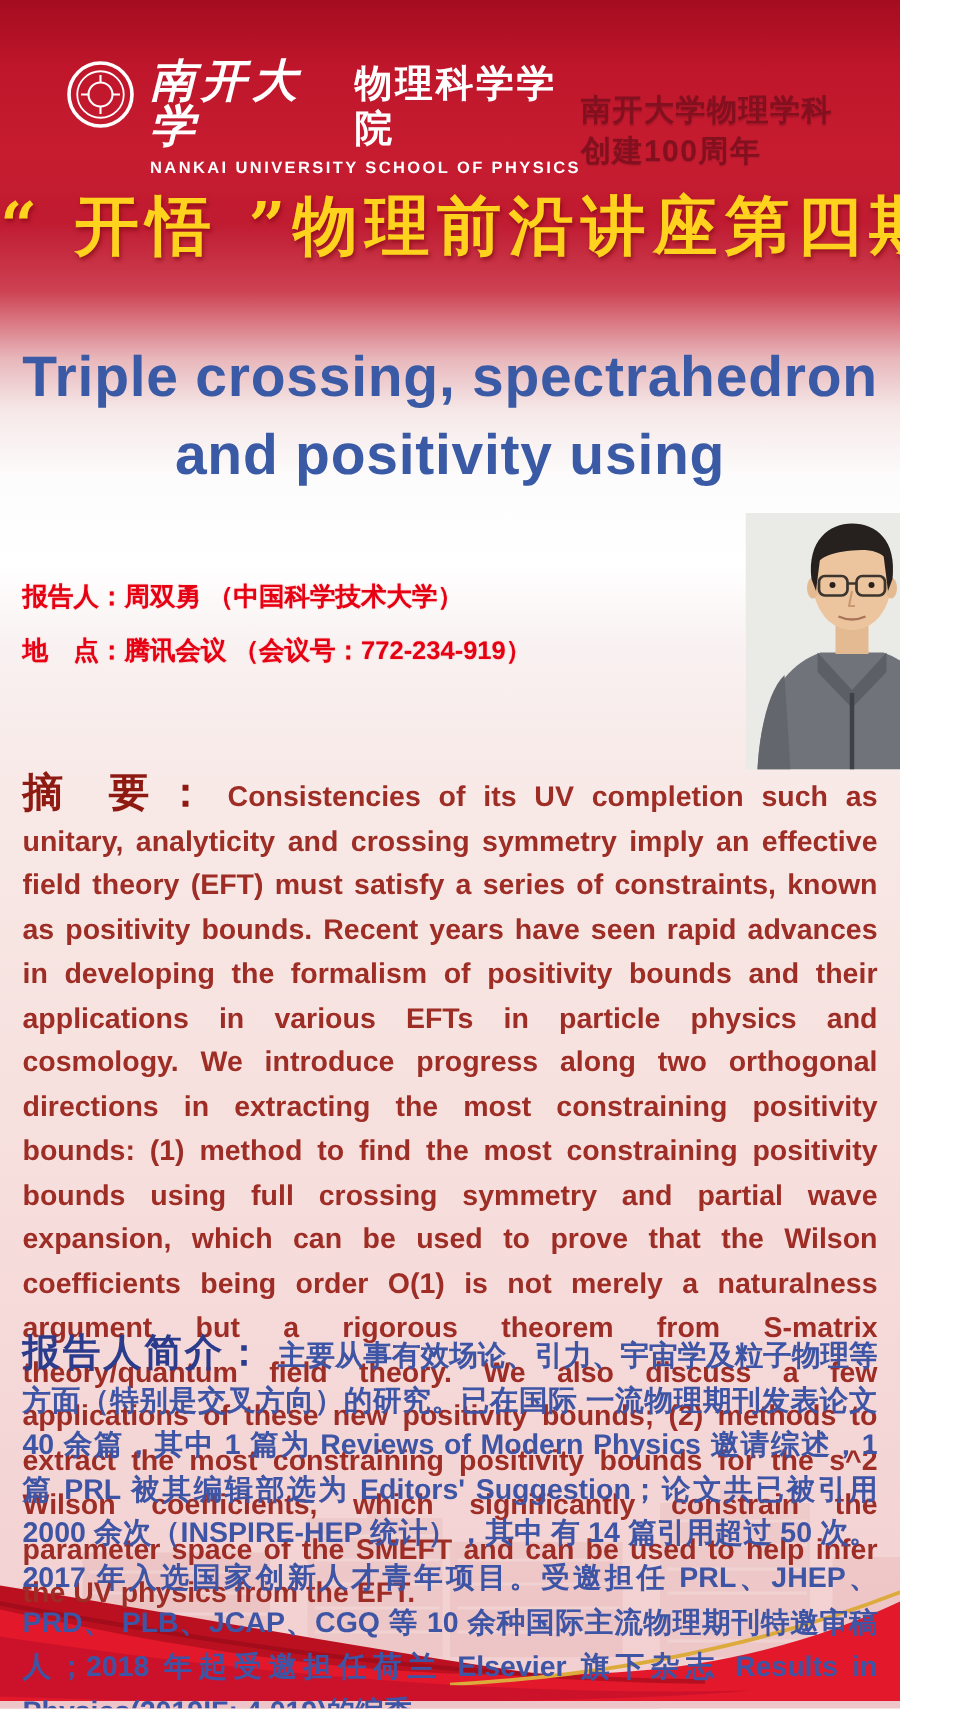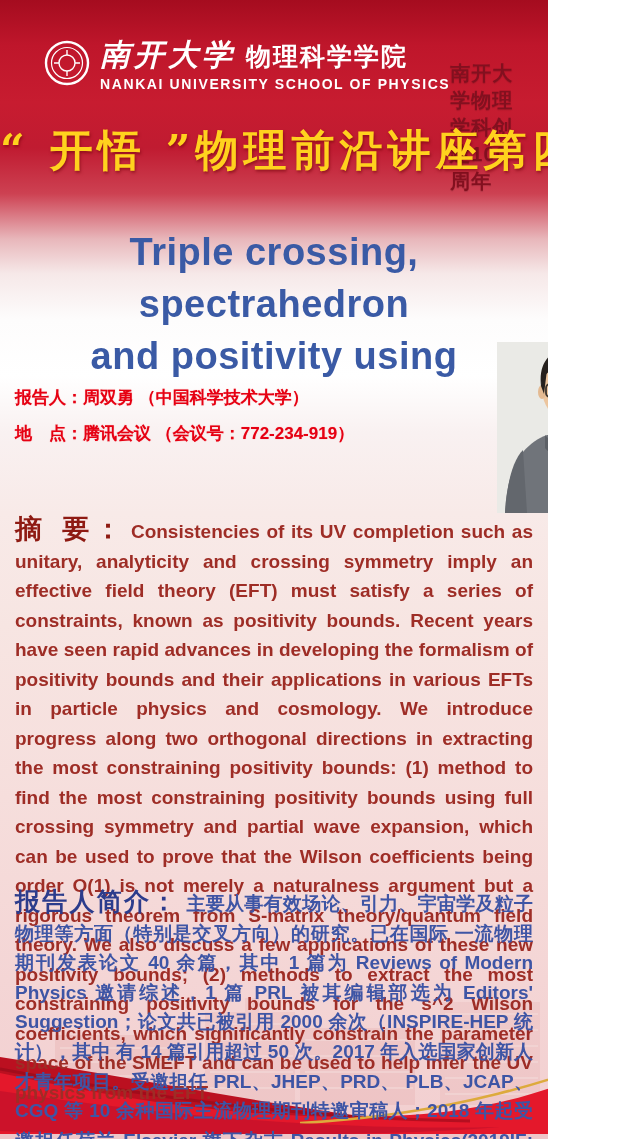--- a/index.html
+++ b/index.html
@@ -1,18 +1,18 @@
 <!DOCTYPE html>
 <html><head>
 <meta charset="utf-8">
 <style>
   html,body{margin:0;padding:0;}
   .poster{
     position:relative;
-    width:548px;height:1139px;
+    width:600px;height:1139px;
     overflow:hidden;
     font-family:"Liberation Sans","DejaVu Sans",sans-serif;
     background:
       linear-gradient(180deg,
         #a50c1f 0%,
         #bf162b 4%,
         #c71c30 9%,
         #c01b31 13%,
         #cd4152 17%,
         #e8b7bb 21%,
@@ -34,21 +34,21 @@
   .logo-group{display:flex;align-items:flex-start;}
   .emblem{width:46px;height:46px;margin-right:10px;flex:0 0 auto;}
   .logo-text .names{display:flex;align-items:baseline;color:#fff;}
   .cn-univ{
     font-family:"DejaVu Serif","Liberation Serif",serif;
     font-style:italic;font-weight:700;font-size:30px;letter-spacing:4px;
     color:#fff;line-height:30px;
   }
   .cn-dept{font-weight:700;font-size:25px;color:#fff;margin-left:10px;letter-spacing:2px;line-height:30px;}
   .en-univ{
-    color:#fff;font-size:14px;font-weight:700;letter-spacing:1.6px;
+    color:#fff;font-size:11px;font-weight:700;letter-spacing:1.6px;
     margin-top:5px;white-space:nowrap;
   }
   .anniversary{
     margin-top:20px;
     color:#82101f;font-size:20px;font-weight:700;letter-spacing:1px;
     text-shadow:0 1px 1px rgba(0,0,0,0.15);
   }
   
   .series-title{
     position:absolute;top:122px;left:0;width:100%;

